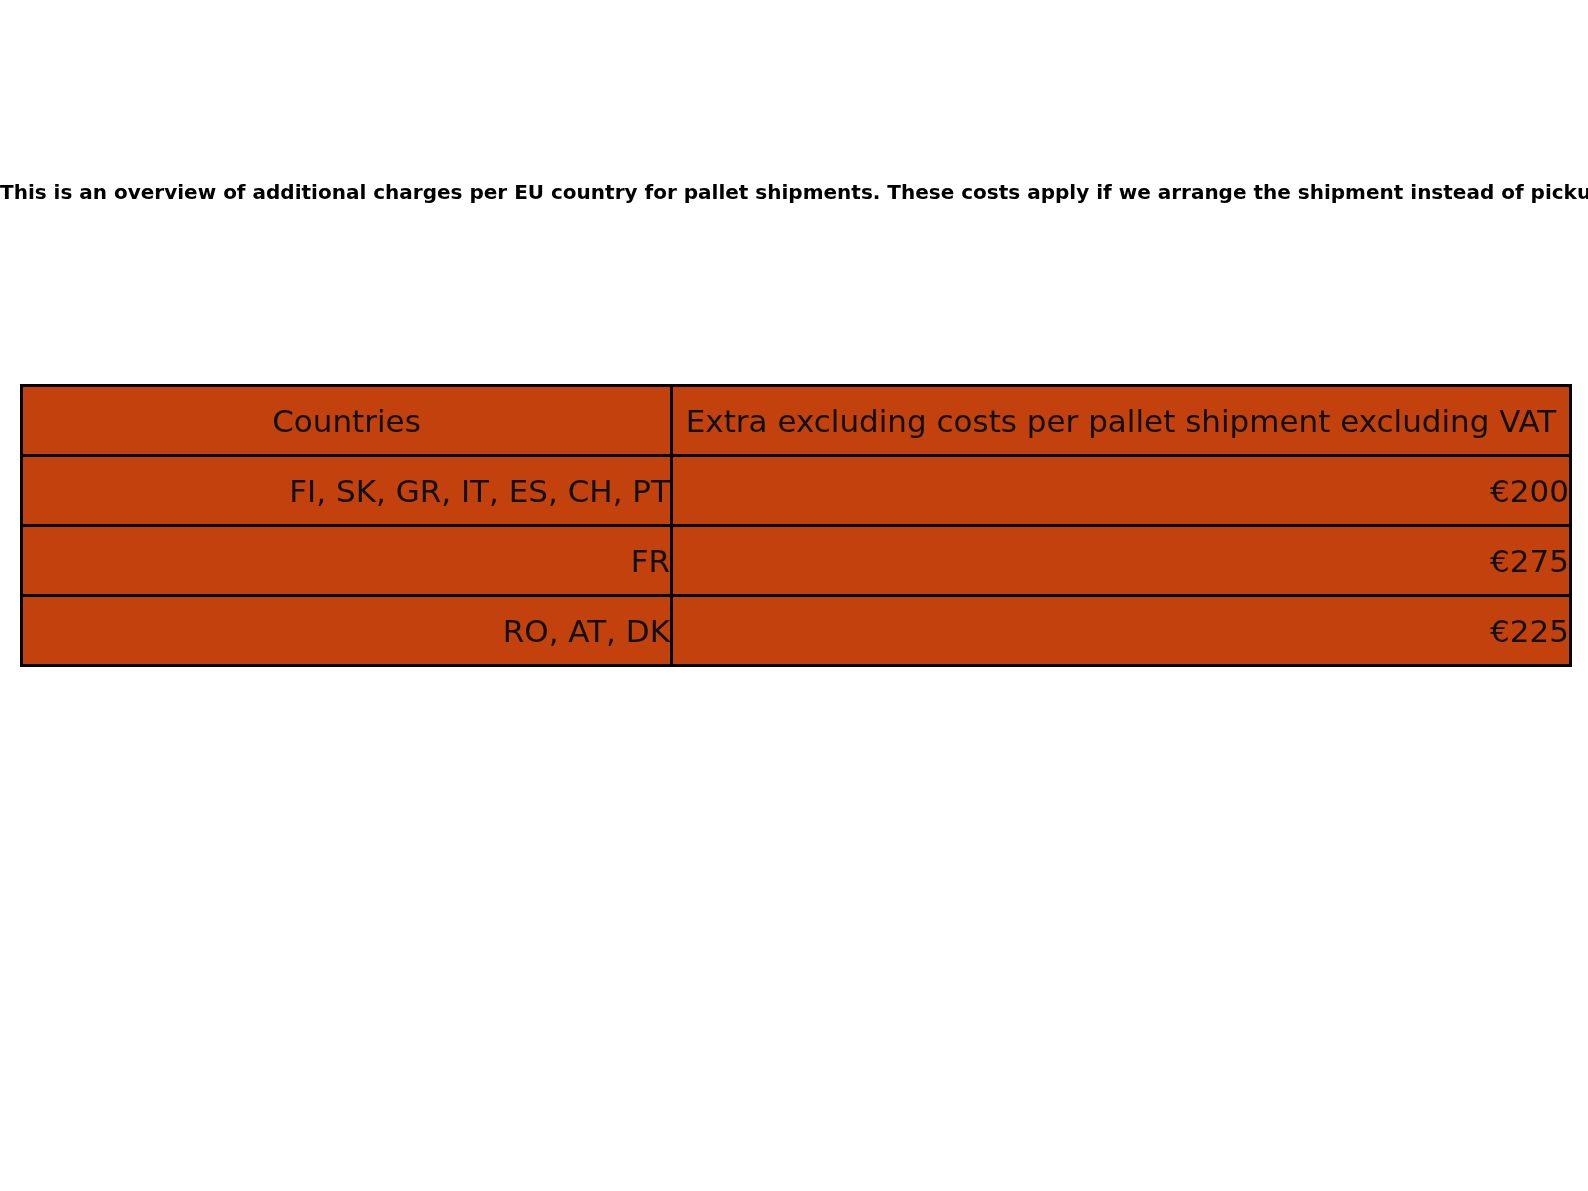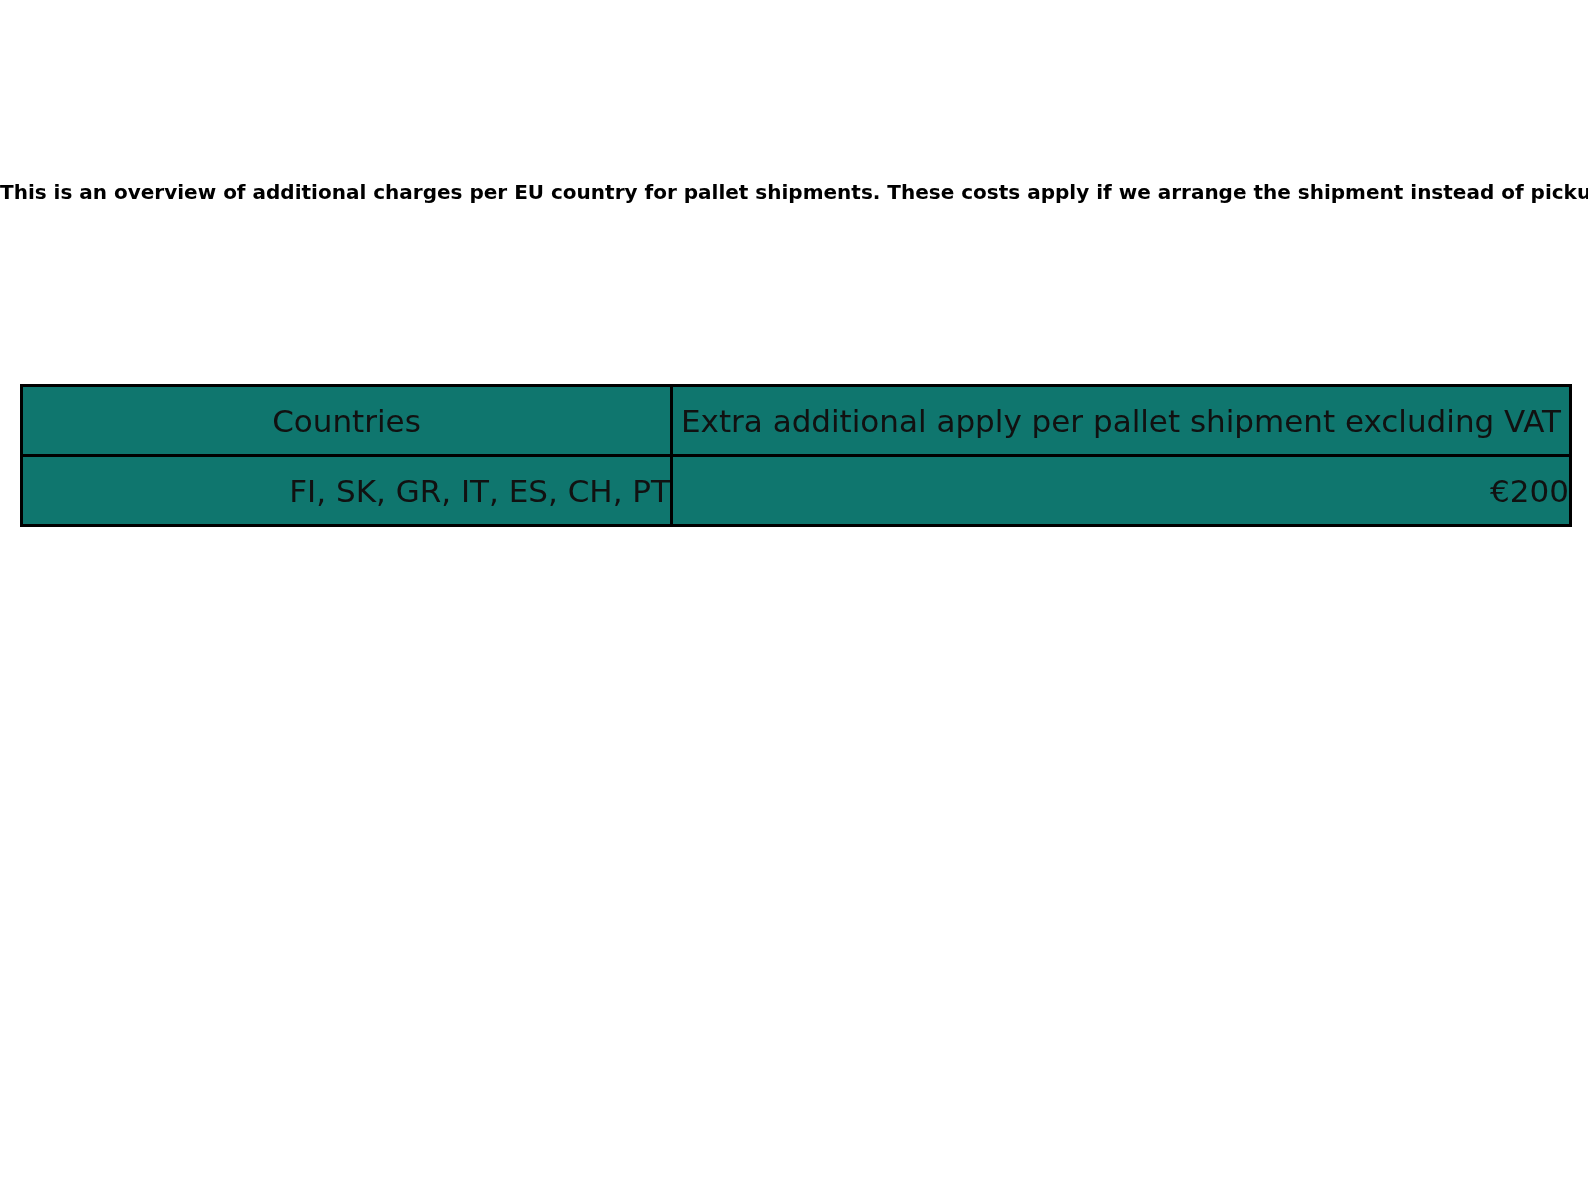--- a/index.html
+++ b/index.html
@@ -39,21 +39,21 @@
   .charges-table col.col-countries { width: 650px; }
   .charges-table col.col-costs { width: 899px; }
   .charges-table th,
   .charges-table td {
     border: 3px solid #000000;
     height: 67px;
     font-size: 31px;
     font-weight: normal;
     color: #111111;
     vertical-align: middle;
-    background: #0f766e;
+    background: #c2410c;
     padding: 0;
     overflow: hidden;
     white-space: nowrap;
   }
   .charges-table th {
     text-align: center;
   }
   .charges-table td {
     text-align: right;
   }
@@ -68,24 +68,32 @@
   <p class="intro-title">This is an overview of additional charges per EU country for pallet shipments. These costs apply if we arrange the shipment instead of pickup.</p>
 
   <table class="charges-table">
     <colgroup>
       <col class="col-countries">
       <col class="col-costs">
     </colgroup>
     <thead>
       <tr>
         <th>Countries</th>
-        <th>Extra additional apply per pallet shipment excluding VAT</th>
+        <th>Extra excluding costs per pallet shipment excluding VAT</th>
       </tr>
     </thead>
     <tbody>
       <tr>
         <td class="cell-countries">FI, SK, GR, IT, ES, CH, PT</td>
         <td class="cell-cost">€200</td>
       </tr>
+      <tr>
+        <td class="cell-countries">FR</td>
+        <td class="cell-cost">€275</td>
+      </tr>
+      <tr>
+        <td class="cell-countries">RO, AT, DK</td>
+        <td class="cell-cost">€225</td>
+      </tr>
     </tbody>
   </table>
 
 </div>
 
 </body></html>

